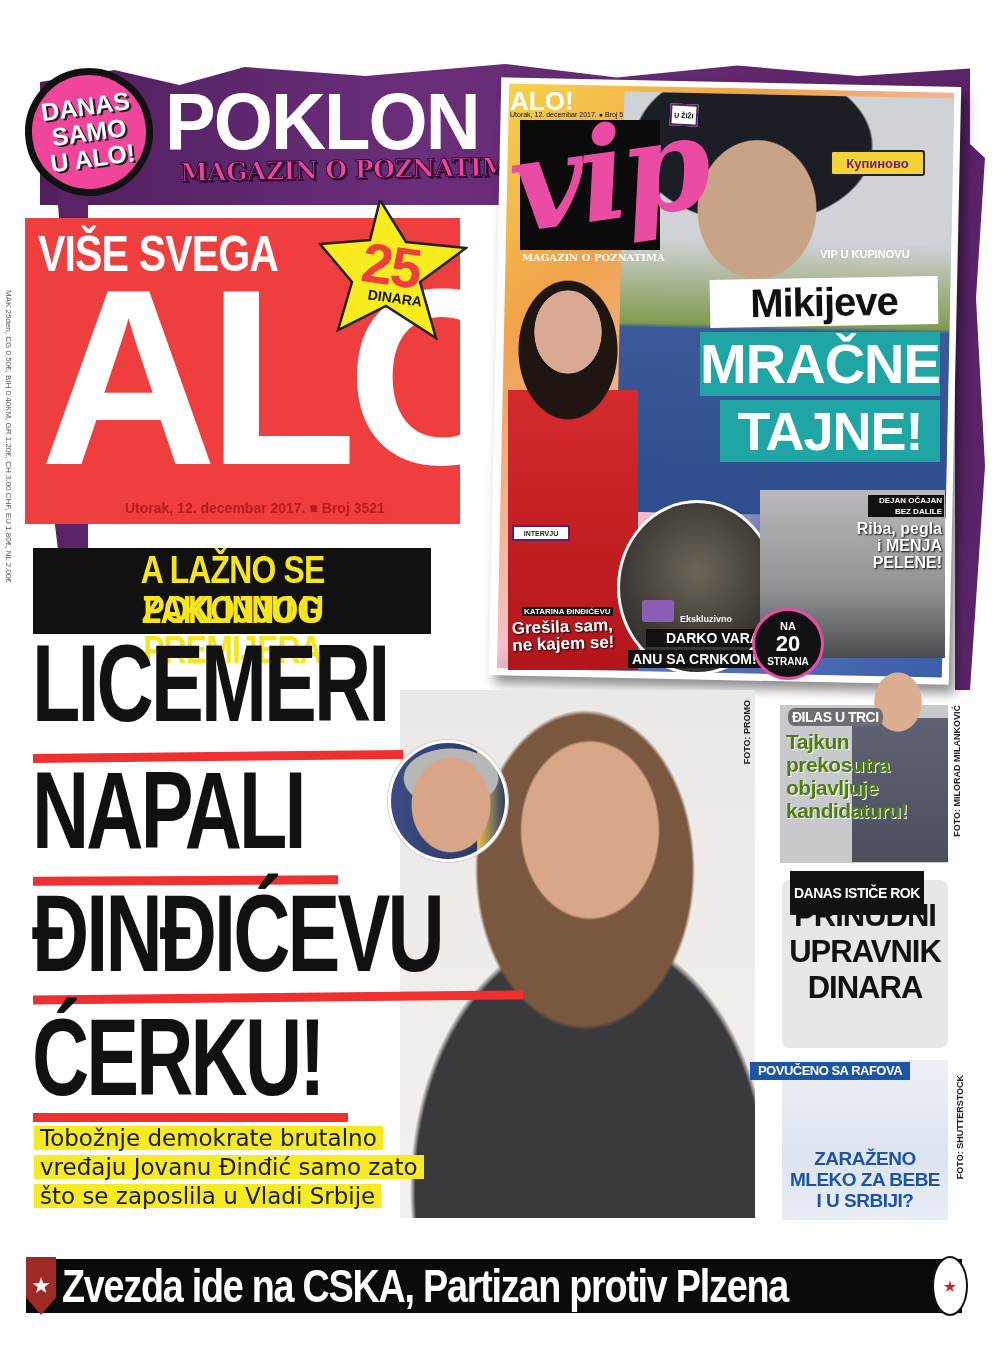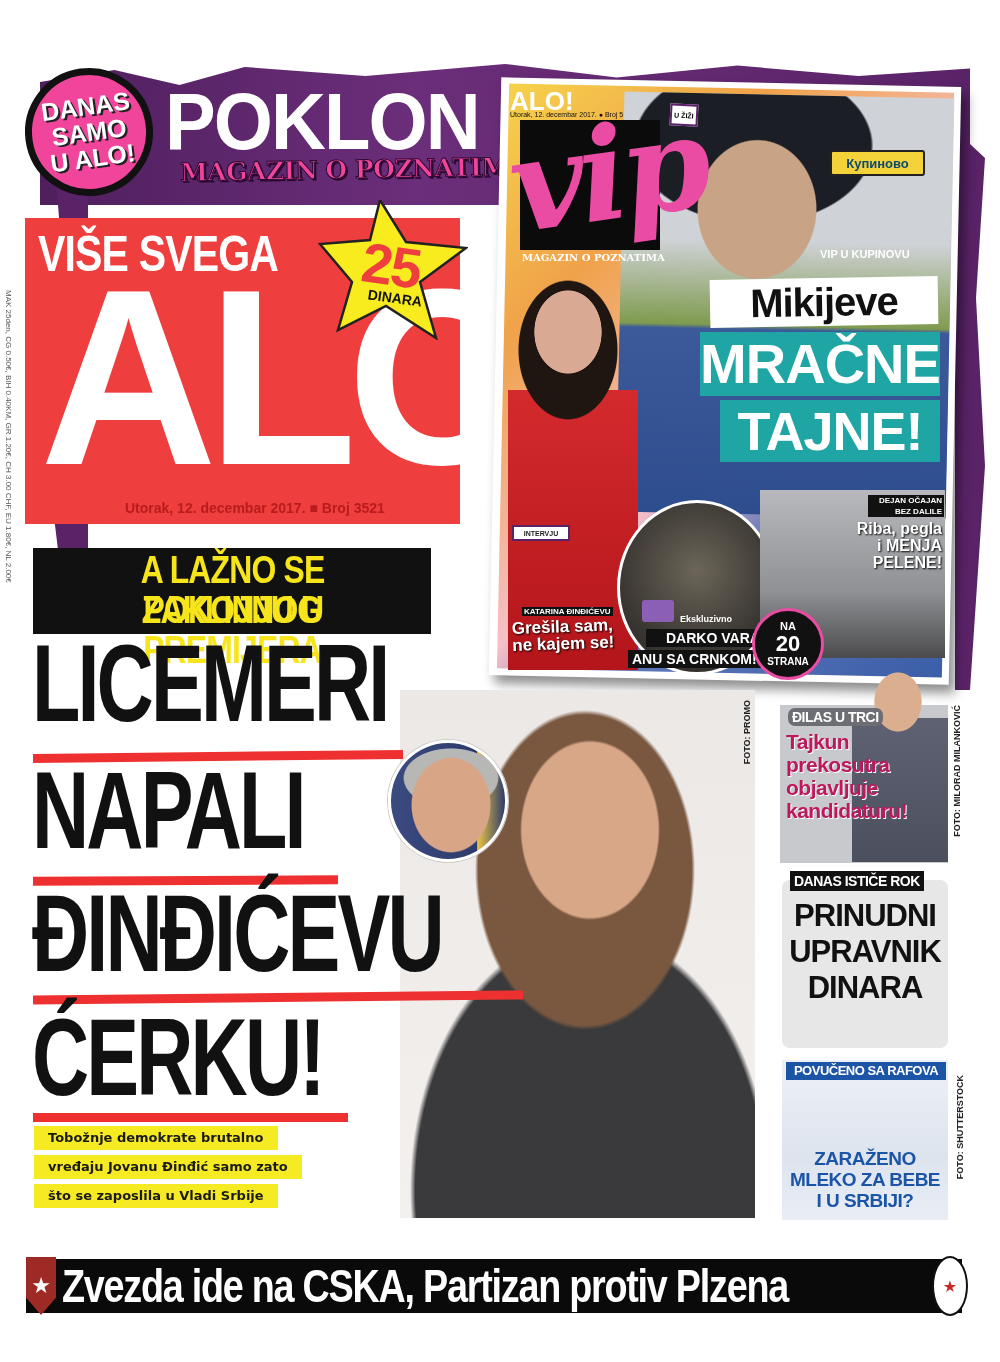--- a/index.html
+++ b/index.html
@@ -37,21 +37,21 @@
       radial-gradient(ellipse 60px 70px at 135px 115px, #c9a385 0 98%, transparent 100%),
       radial-gradient(ellipse 120px 80px at 130px 50px, #1b1e24 0 98%, transparent 100%),
       linear-gradient(180deg, #cfd2d6 0 35%, #7f9b4f 55%, #3c5a9a 56%, #2e4d8e 100%);
       transform: rotate(1.2deg); }
   #vip-mini-alo { left: 510px; top: 86px; color:#fff; font-size: 26px; font-weight:700; }
   #vip-mini-date { left: 510px; top: 111px; color:#111; font-size: 7px; }
   #vip-blackbox { left: 520px; top: 120px; width: 140px; height: 130px; background: #0b0b0b; }
   #vip-logo { left: 510px; top: 110px; color: #ea4ca3; font-family: "DejaVu Serif", serif; font-style: italic; font-weight: 700; font-size: 128px; line-height: 128px; letter-spacing: -6px; transform: rotate(-8deg); }
   #vip-magline { left: 522px; top: 252px; color:#fff; font-family:"DejaVu Serif", serif; font-weight:700; font-size: 10px; }
   #vip-u-zizi { left: 670px; top: 104px; width: 28px; height: 22px; border: 2px solid #5a2368; background:#fff; font-size:7px; font-weight:700; display:flex; align-items:center; justify-content:center; transform: rotate(3deg); }
-  #vip-kupinovo { left: 830px; top: 150px; width: 95px; height: 26px; background:#f4d33a; border:2px solid #222; border-radius:3px; font-size:13px; font-weight:700; color:#0c4a6e; display:flex; align-items:center; justify-content:center; }
+  #vip-kupinovo { left: 830px; top: 150px; width: 95px; height: 26px; background:#f4d33a; border:2px solid #222; border-radius:3px; font-size:13px; font-weight:700; color:#701a75; display:flex; align-items:center; justify-content:center; }
   #vip-u-kupinovu { left: 820px; top: 248px; color:#fff; font-size: 11px; font-weight:700; }
   #vip-mikijeve { left: 710px; top: 278px; width: 228px; height: 48px; background:#fff; color:#111; font-size: 40px; font-weight:700; line-height:48px; text-align:center; letter-spacing:-1px; transform: rotate(-1deg); }
   #vip-mracne { left: 700px; top: 332px; width: 240px; height: 64px; background:#1fa6a4; color:#fff; font-size: 56px; font-weight:700; line-height:64px; text-align:center; letter-spacing:-1px; }
   #vip-tajne { left: 720px; top: 400px; width: 220px; height: 62px; background:#1fa6a4; color:#fff; font-size: 54px; font-weight:700; line-height:62px; text-align:center; letter-spacing:-1px; }
   #vip-woman { left: 508px; top: 270px; width: 130px; height: 400px; background:
       radial-gradient(ellipse 34px 42px at 60px 62px, #d9a993 0 98%, transparent 100%),
       radial-gradient(ellipse 50px 70px at 60px 80px, #201611 0 98%, transparent 100%),
       linear-gradient(180deg, transparent 0 30%, #d42a2e 30%, #b3151a 100%); }
   #vip-intervju { left: 512px; top: 525px; width: 58px; height: 16px; background:#fff; border:2px solid #5a2368; font-size:7px; font-weight:700; color:#222; display:flex; align-items:center; justify-content:center; }
   #vip-katarina { left: 522px; top: 607px; color:#fff; font-size: 8px; font-weight:700; background:#111; padding:0 2px; }
@@ -90,40 +90,40 @@
   #hl-1 { left: 32px; top: 628px; }
   #hl-2 { left: 32px; top: 755px; }
   #hl-3 { left: 32px; top: 878px; }
   #hl-4 { left: 32px; top: 1002px; }
   .redline { height: 9px; background: #ee3030; }
   #rl-1 { left: 33px; top: 752px; width: 370px; transform: rotate(-0.6deg); }
   #rl-2 { left: 33px; top: 876px; width: 305px; transform: rotate(-0.3deg); }
   #rl-3 { left: 33px; top: 993px; width: 490px; transform: rotate(-0.6deg); }
   #rl-4 { left: 33px; top: 1113px; width: 315px; }
 
-  .deck { left: 34px; background:#f6ea22; color:#1a1a1a; font-size: 13px; padding: 0 14px; line-height: 24px; white-space:nowrap; font-family: "DejaVu Sans", sans-serif; font-weight: bold; }
+  .deck { left: 34px; background:#f6ea22; color:#1a1a1a; font-size: 23px; padding: 0 6px; line-height: 24px; white-space:nowrap; font-family: "DejaVu Sans", sans-serif; }
   #deck-1 { top: 1126px; }
   #deck-2 { top: 1155px; }
   #deck-3 { top: 1184px; }
 
   
   #dilas-box { left: 780px; top: 705px; width: 168px; height: 158px; background: #c7c9cc; }
   #dilas-photo { left: 852px; top: 672px; width: 96px; height: 190px; background:
       radial-gradient(ellipse 24px 30px at 46px 30px, #dcae90 0 97%, transparent 100%),
       linear-gradient(180deg, transparent 0 24%, #5e6272 24%, #4b4f5e 100%); }
   #dilas-tag { left: 788px; top: 708px; background:#6c6e73; color:#fff; font-size: 14px; font-weight:700; padding:0 4px; line-height:18px; letter-spacing:-0.5px;border-radius:7px; }
-  #dilas-hl { left: 786px; top: 730px; color:#be185d; font-size: 21px; font-weight:700; line-height: 23px; letter-spacing: -0.5px; text-shadow: 1px 1px 0 #fff; }
+  #dilas-hl { left: 786px; top: 730px; color:#4d7c0f; font-size: 21px; font-weight:700; line-height: 23px; letter-spacing: -0.5px; text-shadow: 1px 1px 0 #fff; }
   #foto-milorad { left: 952px; top: 705px; width: 12px; height: 120px; }
 
   #rok-box { left: 782px; top: 880px; width: 166px; height: 168px; background:#e7e7e7; border-radius: 8px; }
-  #rok-tag { left: 790px; top: 871px; background:#111; color:#fff; font-size: 14px; font-weight:700; padding: 0 4px; line-height: 20px; letter-spacing:-0.5px; }
+  #rok-tag { left: 790px; top: 871px; background:#111; color:#fff; font-size: 14px; font-weight:700; padding: 12px 4px; line-height: 20px; letter-spacing:-0.5px; }
   #rok-hl { left: 782px; top: 898px; width: 166px; text-align:center; color:#111; font-size: 31px; font-weight:700; line-height: 36px; letter-spacing:-1px; }
 
   #mleko-box { left: 782px; top: 1060px; width: 166px; height: 160px; background: linear-gradient(180deg, #eef1f6 0%, #dde4ee 60%, #e9eef5 100%); }
-  #mleko-tag { left: 786px; top: 1062px; width: 160px; background:#1d55a6; color:#fff; font-size: 13px; font-weight:700; padding: 0 3px; line-height:18px; text-align:center; letter-spacing:-0.5px; }
+  #mleko-tag { left: 750px; top: 1062px; width: 160px; background:#1d55a6; color:#fff; font-size: 13px; font-weight:700; padding: 0 3px; line-height:18px; text-align:center; letter-spacing:-0.5px; }
   #mleko-hl { left: 782px; top: 1148px; width: 166px; text-align:center; color:#1d55a6; font-size: 19px; font-weight:700; line-height: 21px; letter-spacing:-0.5px; }
   #foto-shutter { left: 955px; top: 1075px; width: 12px; height: 100px; }
 
   
   #sport-bar { left: 26px; top: 1259px; width: 936px; height: 54px; background:#0a0a0a; }
   #sport-text { left: 62px; top: 1258px; color:#fff; font-size: 46px; font-weight:700; line-height:56px; letter-spacing:-1.5px; transform: scaleX(0.82); transform-origin: left top; white-space: nowrap; }
   #crvena-zvezda-logo { left: 26px; top: 1257px; width: 30px; height: 58px; background:#9e2a25; clip-path: polygon(0 0,100% 0,100% 70%,50% 100%,0 70%); display:flex; align-items:center; justify-content:center; color:#fff; font-size:22px; }
   #partizan-logo { left: 932px; top: 1256px; width: 36px; height: 60px; border-radius: 50%; background:#fff; border: 2px solid #111; display:flex; align-items:center; justify-content:center; color:#c62828; font-size: 16px; }
 </style>
 </head>

